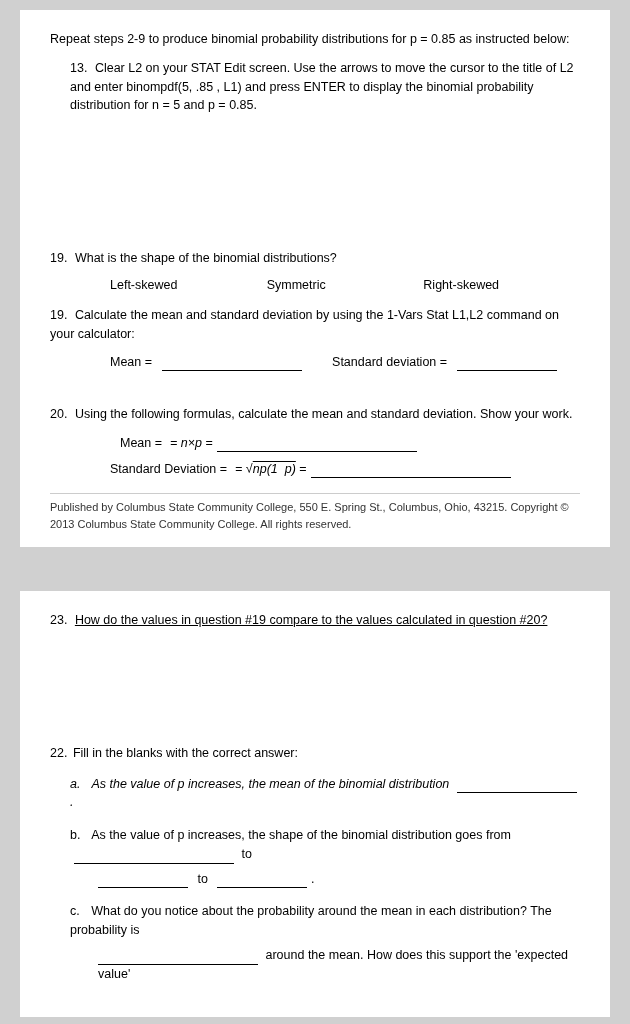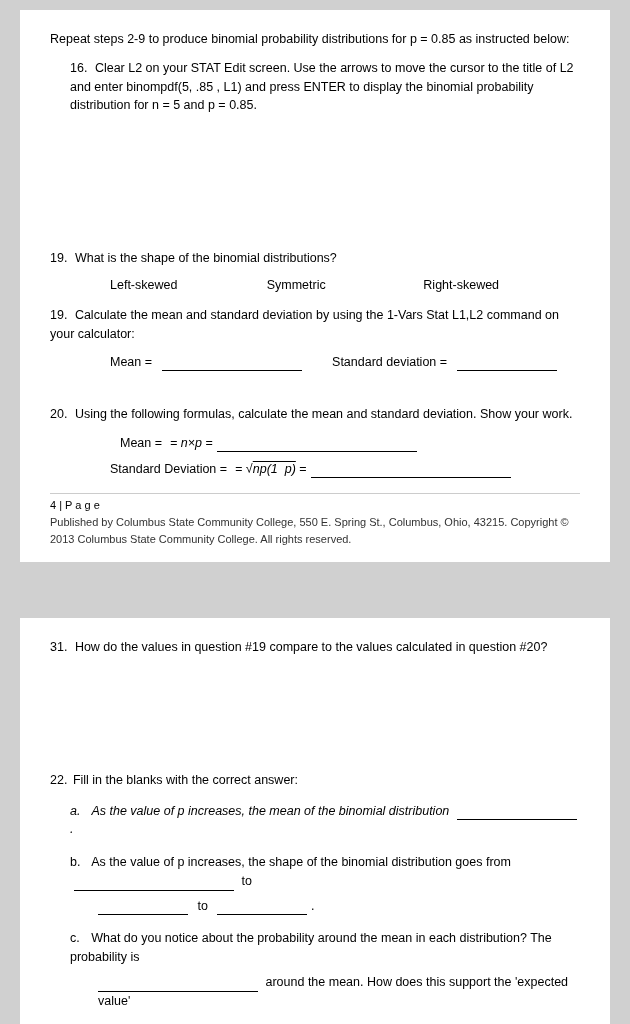--- a/index.html
+++ b/index.html
@@ -12,21 +12,21 @@
       font-family: Arial, sans-serif;
       font-size: 13px;
       background: #d0d0d0;
       width: 630px;
       min-height: 1024px;
     }
 
     .page-top {
       background: #ffffff;
       width: 590px;
-      margin: 10px auto 16px auto;
+      margin: 10px auto 4px auto;
       padding: 20px 30px 15px 30px;
     }
 
     .page-bottom {
       background: #ffffff;
       width: 590px;
       margin: 20px auto 10px auto;
       padding: 20px 30px 20px 30px;
     }
 
@@ -168,21 +168,21 @@
   </style>
 </head>
 <body>
 
 <div class="page-top">
 
   <p class="intro-text">Repeat steps 2-9 to produce binomial probability distributions for p = 0.85 as instructed below:</p>
 
   <div class="question indent">
     <p class="question-text">
-      <span>16.</span>
+      <span>13.</span>
       <span style="margin-left:4px;">Clear L2 on your STAT Edit screen.  Use the arrows to move the cursor to the title of L2 and enter binompdf(5, .85 , L1) and press ENTER to display the binomial probability distribution for n = 5 and p = 0.85.</span>
     </p>
   </div>
 
   <div class="spacer"></div>
   <div class="spacer"></div>
 
 
   <div class="spacer"></div>
 
@@ -231,33 +231,32 @@
       <span style="margin-right:4px;">Standard Deviation =</span>
       <span>
         <span class="italic">= √<span style="text-decoration:overline;">np(1&nbsp;&nbsp;p)</span></span>
         <span> =</span>
       </span>
       <span class="blank-underline-lg"></span>
     </div>
   </div>
 
   <div class="footer-line">
-    <p class="page-num">4 | P a g e</p>
     <p class="footer-text">Published by Columbus State Community College, 550 E. Spring St., Columbus, Ohio, 43215. Copyright © 2013 Columbus State Community College. All rights reserved.</p>
   </div>
 </div>
 
 <div style="height:20px; background:#d0d0d0;"></div>
 
 <div class="page-bottom">
 
   <div class="question">
     <p class="question-text">
-      <span>31.</span>
-      <span style="margin-left:4px;">How do the values in question #19 compare to the values calculated in question #20?</span>
+      <span>23.</span>
+      <span style="margin-left:4px;text-decoration:underline;">How do the values in question #19 compare to the values calculated in question #20?</span>
     </p>
     <div style="height:80px;"></div>
   </div>
 
   <div class="spacer-sm"></div>
 
   <div class="question">
     <p class="question-text">
       <span>22.</span>
       <span style="margin-left:2px;">Fill in the blanks with the correct answer:</span>

